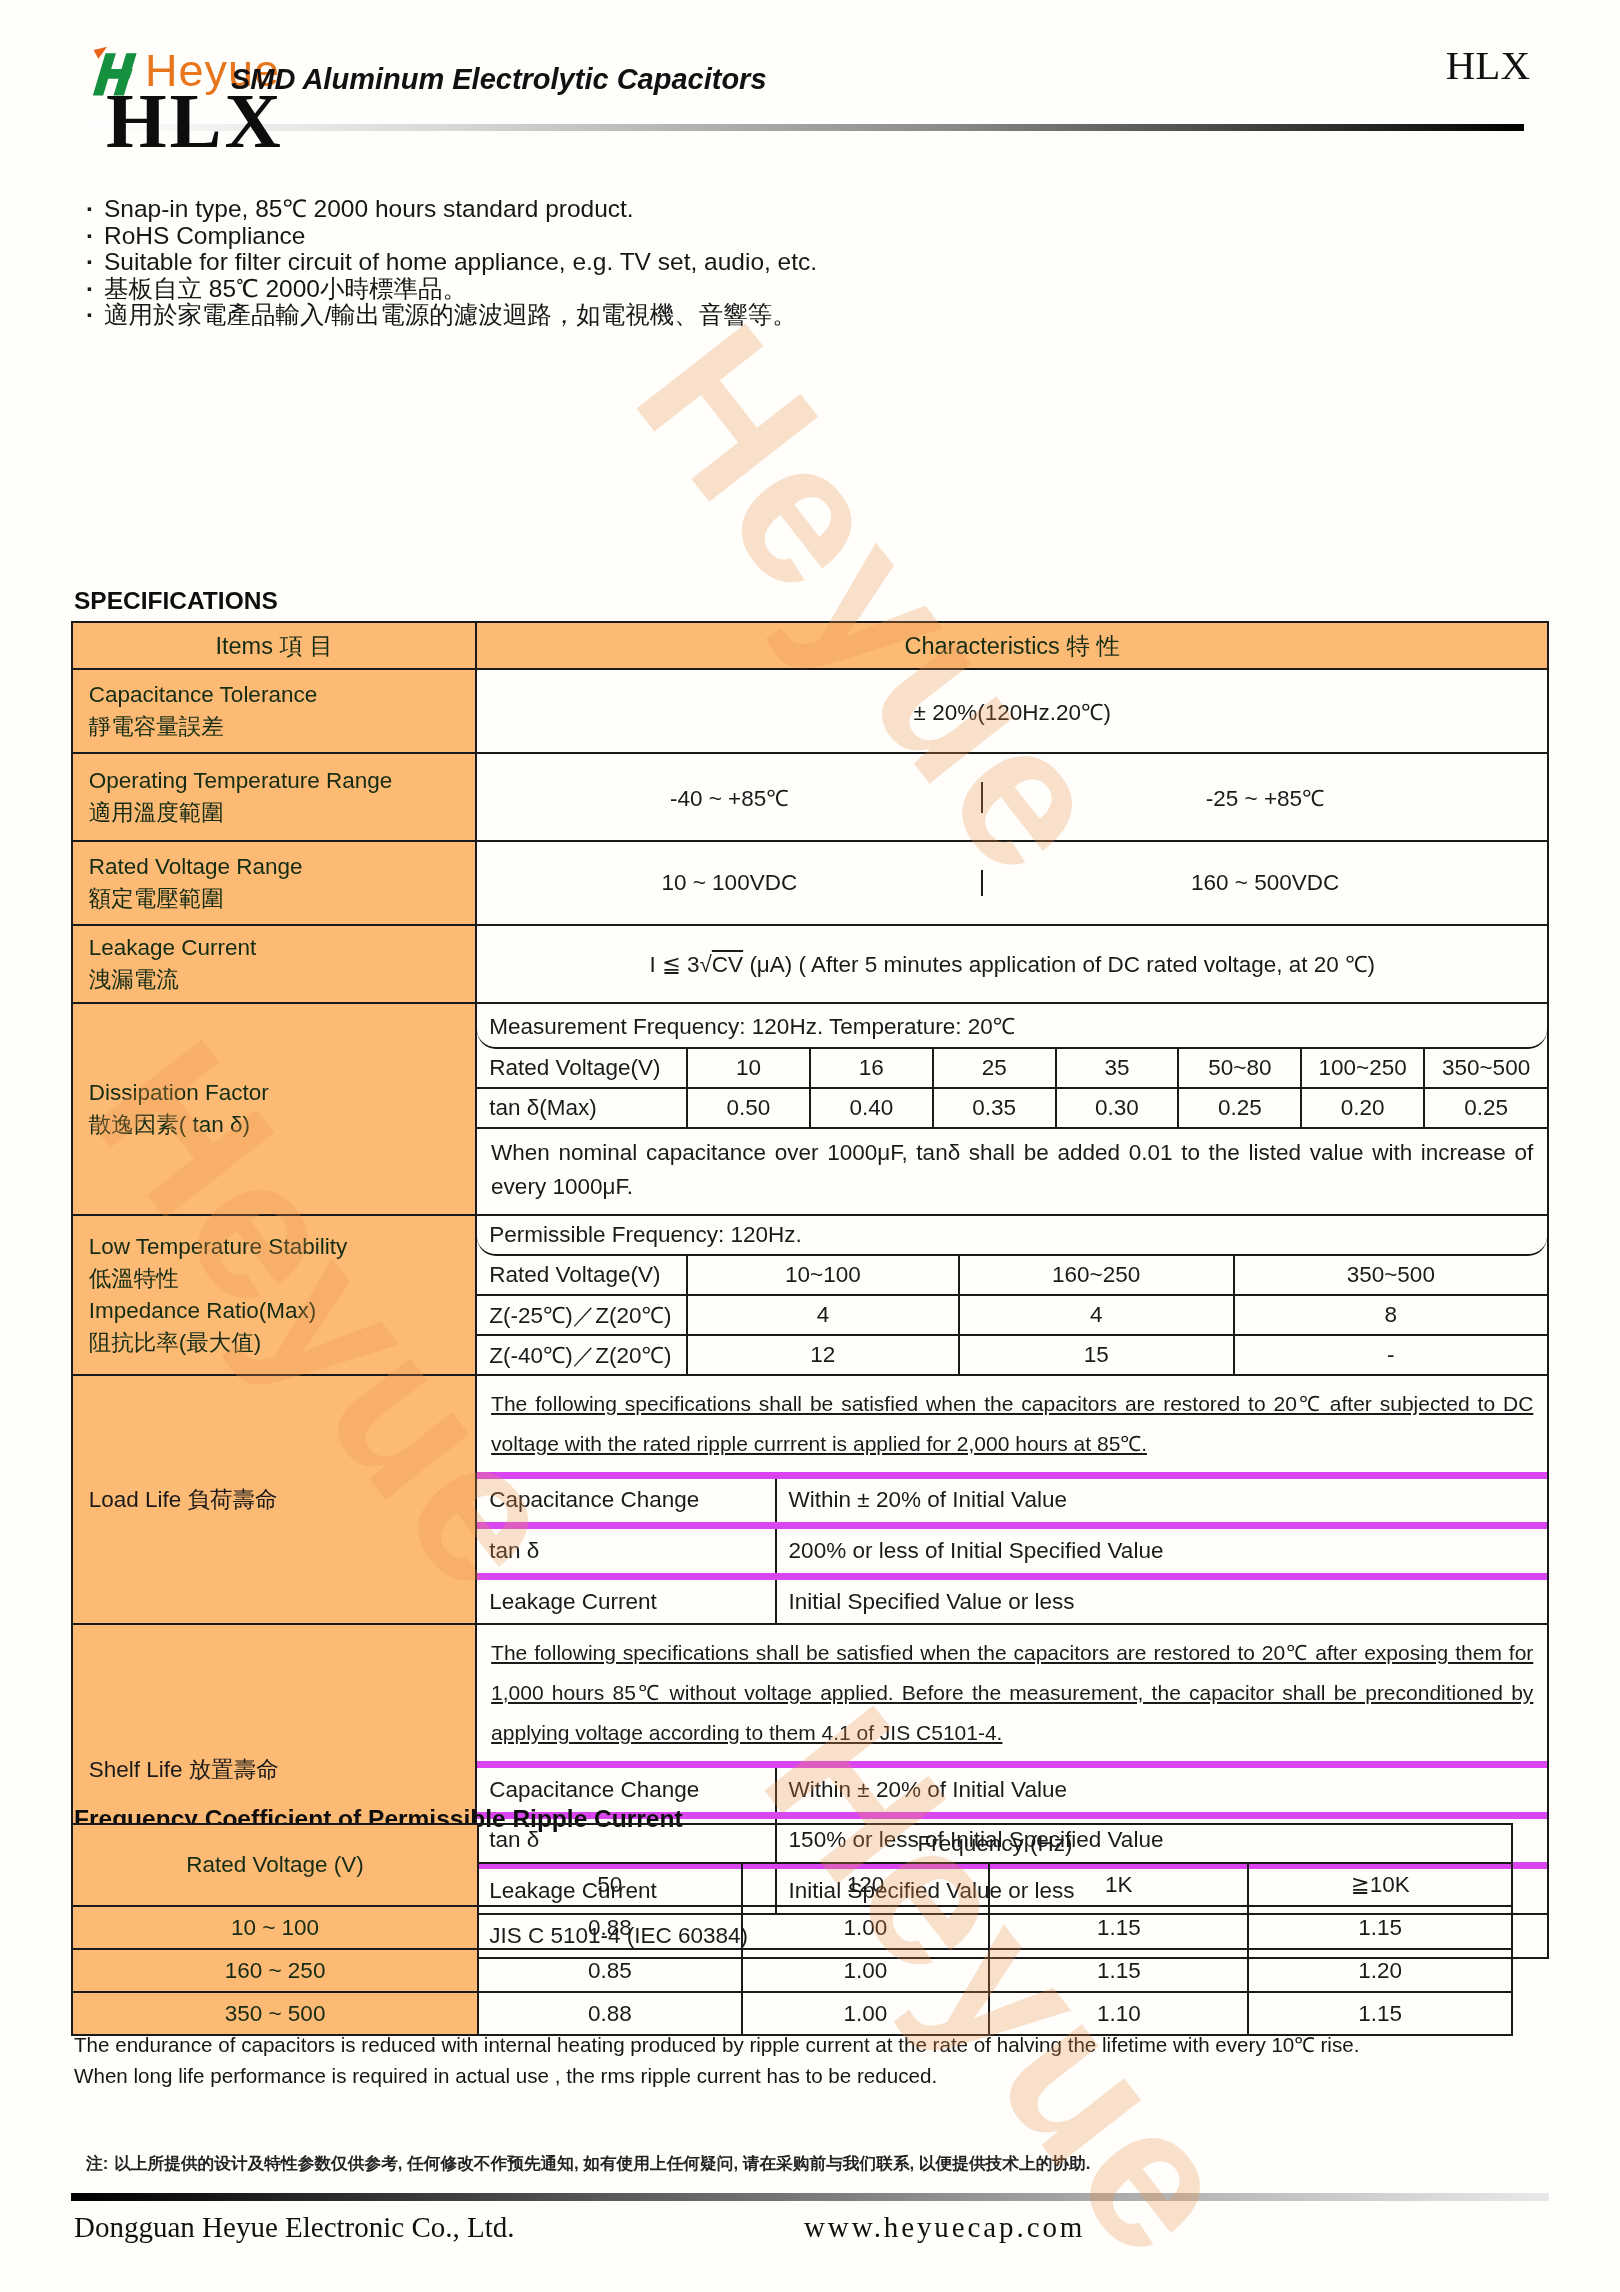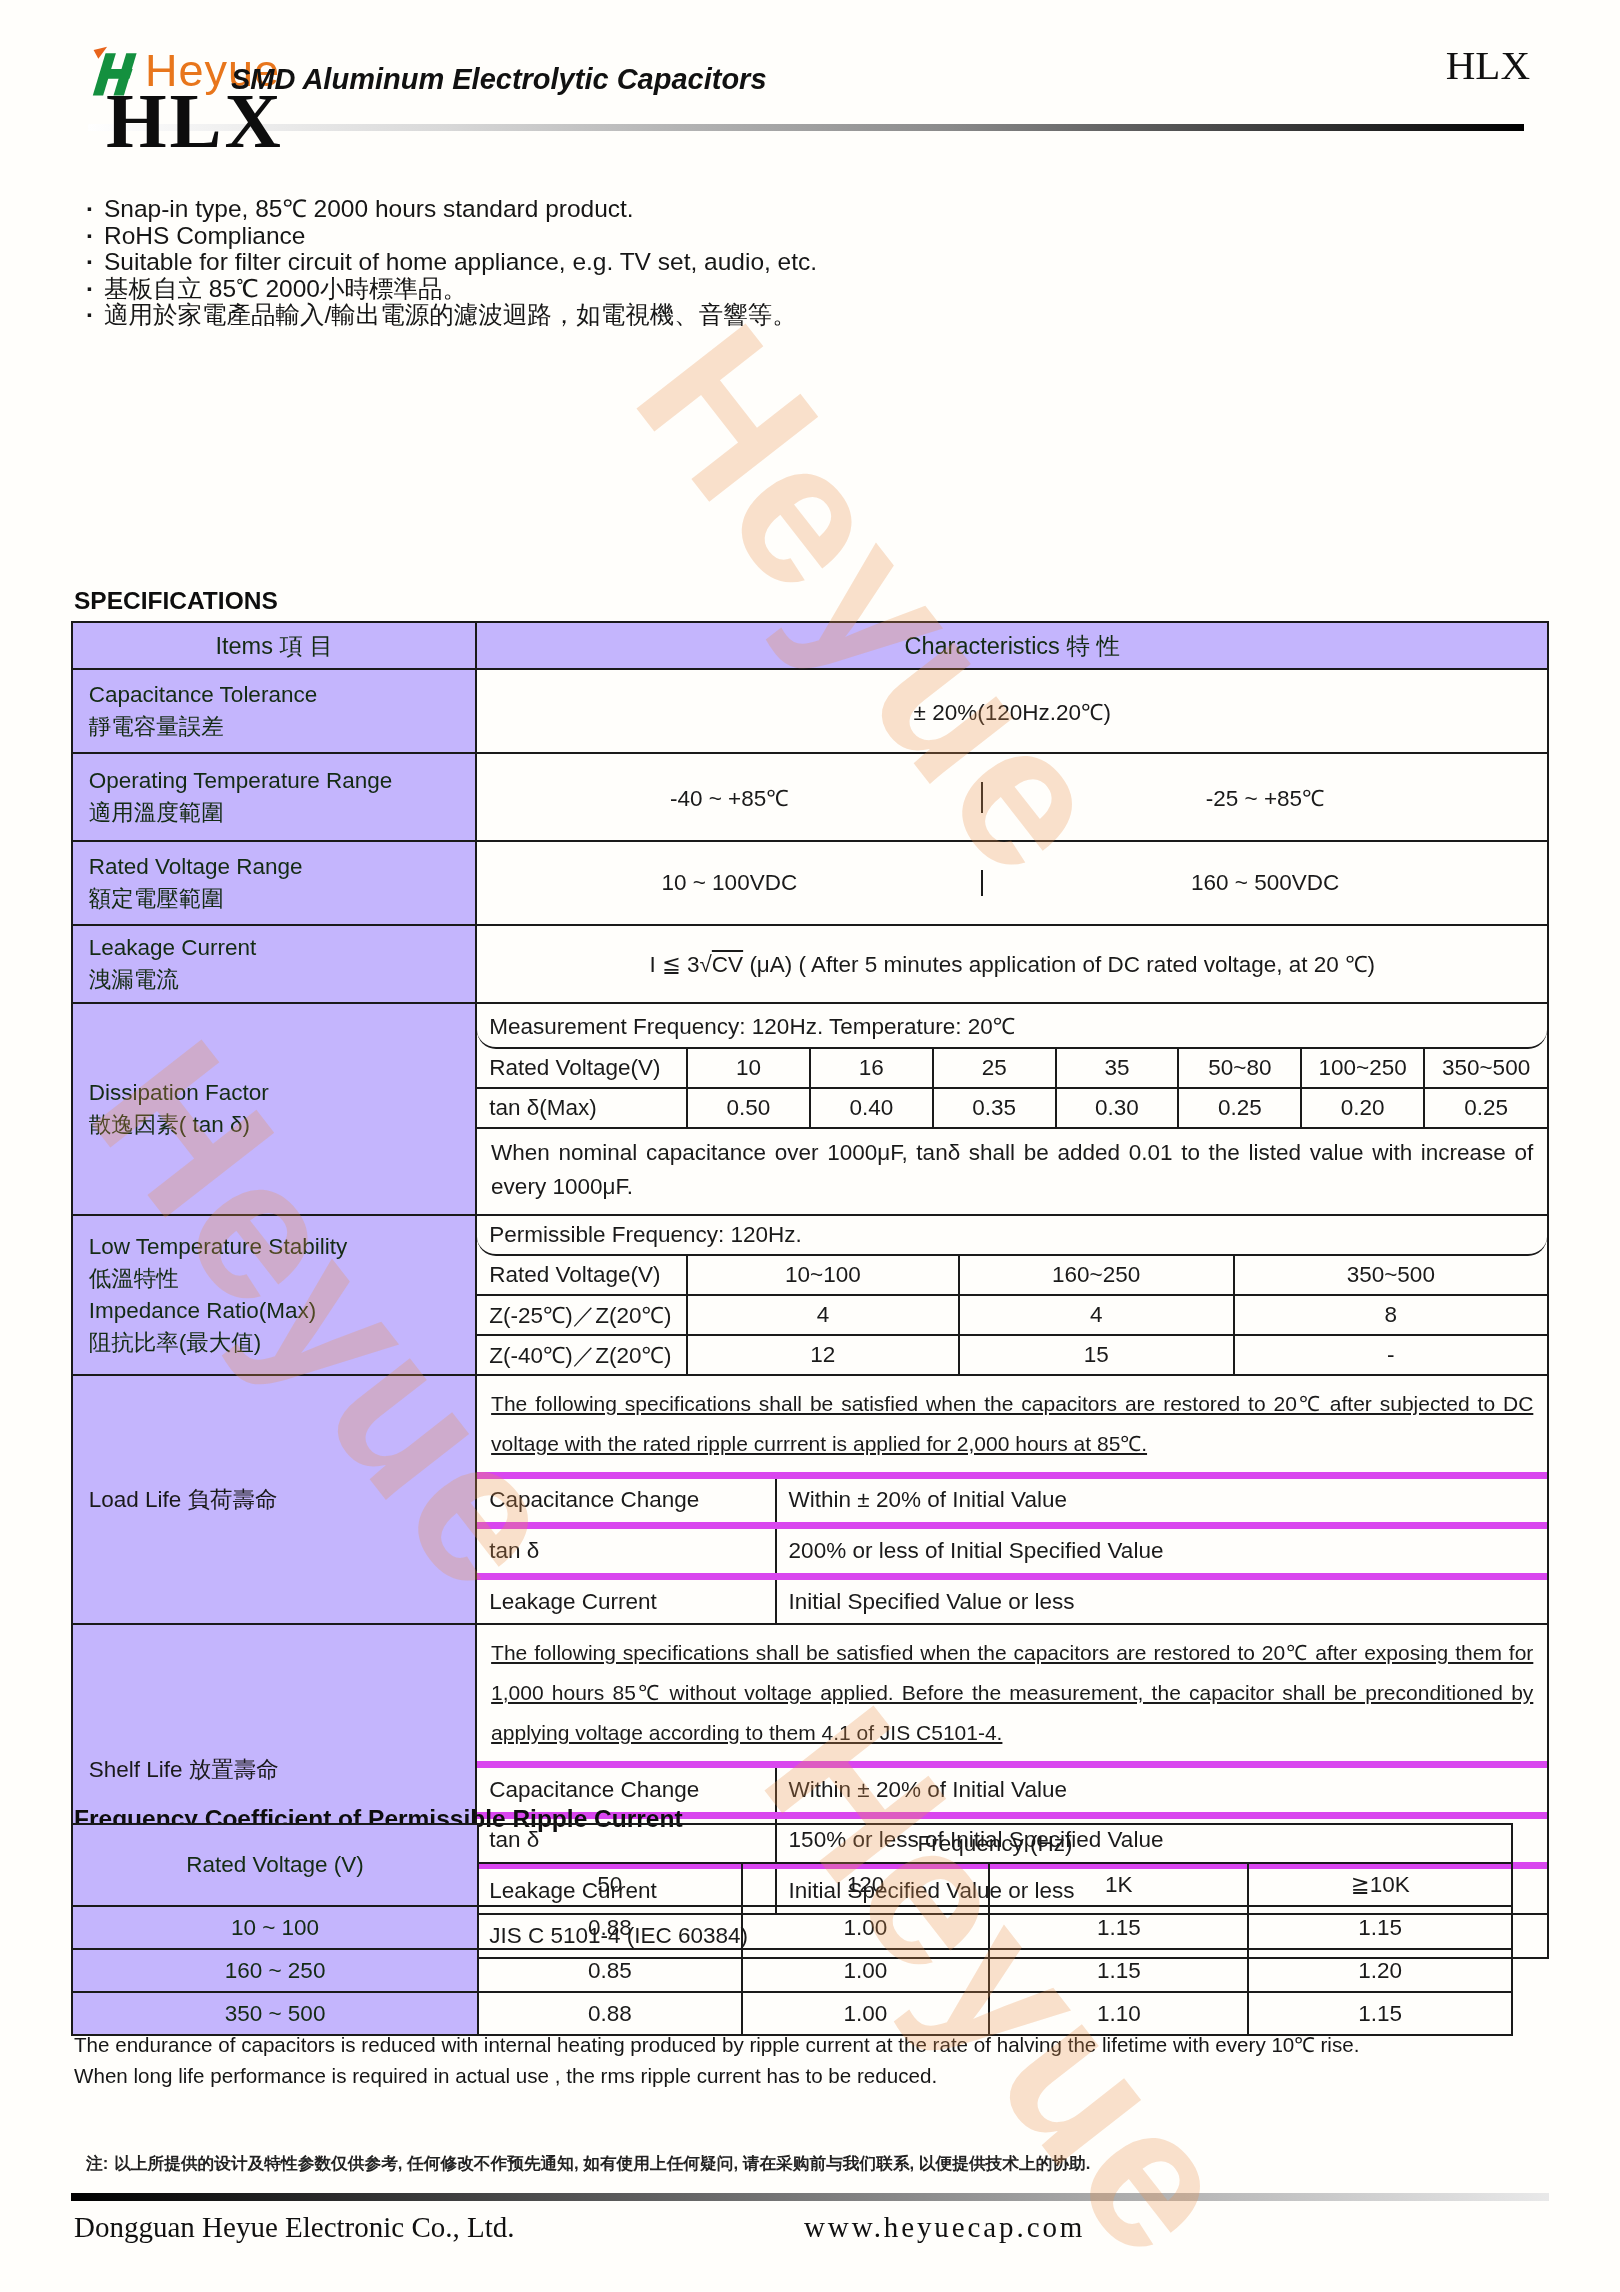--- a/index.html
+++ b/index.html
@@ -31,21 +31,21 @@
     font-size:201px; font-weight:bold; color:rgba(232,148,78,0.28);
     transform:rotate(52deg); transform-origin:left top; white-space:nowrap; letter-spacing:3.9px; }
 
   
   .sec-heading { position:absolute; left:74px; font-size:24.5px; font-weight:bold; color:#0e0e0e; }
 
   
   table { border-collapse:collapse; table-layout:fixed; }
   .spec-table { position:absolute; top:621px; left:71px; width:1478px; border:2.9px solid #111; }
   .spec-table td { border:2px solid #1a1a1a; font-size:22.5px; vertical-align:middle; }
-  .green { background:#c4b5fd;margin-left:48px; }
+  .green { background:#fdba74;margin-left:48px; }
   .gcell { padding:5.9px 15.7px; }
   .gcell div { line-height:32px; font-size:22.5px; color:#142b14; }
   .center { text-align:center; }
   .head-row td { height:43px; text-align:center; font-size:23.5px; color:#142b14; }
   .h-captol { height:84px; } .h-temp { height:88px; } .h-volt { height:84px; }
   .h-leak { height:63px; } .h-std { height:35px; }
   .nopad { padding:0; }
 
   .split-wrap { display:flex; width:100%; height:100%; align-items:stretch; }
   .split-l { width:47.1%; border-right:2px solid #1a1a1a; display:flex; align-items:center; justify-content:center; }

